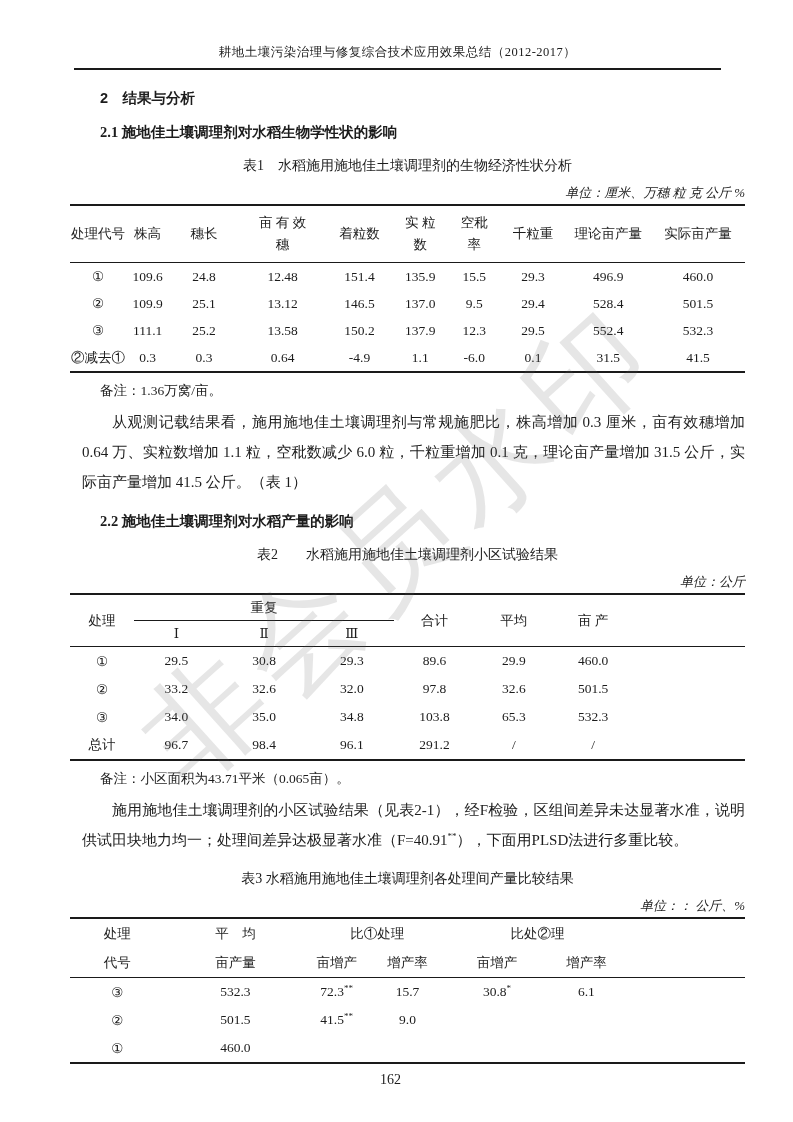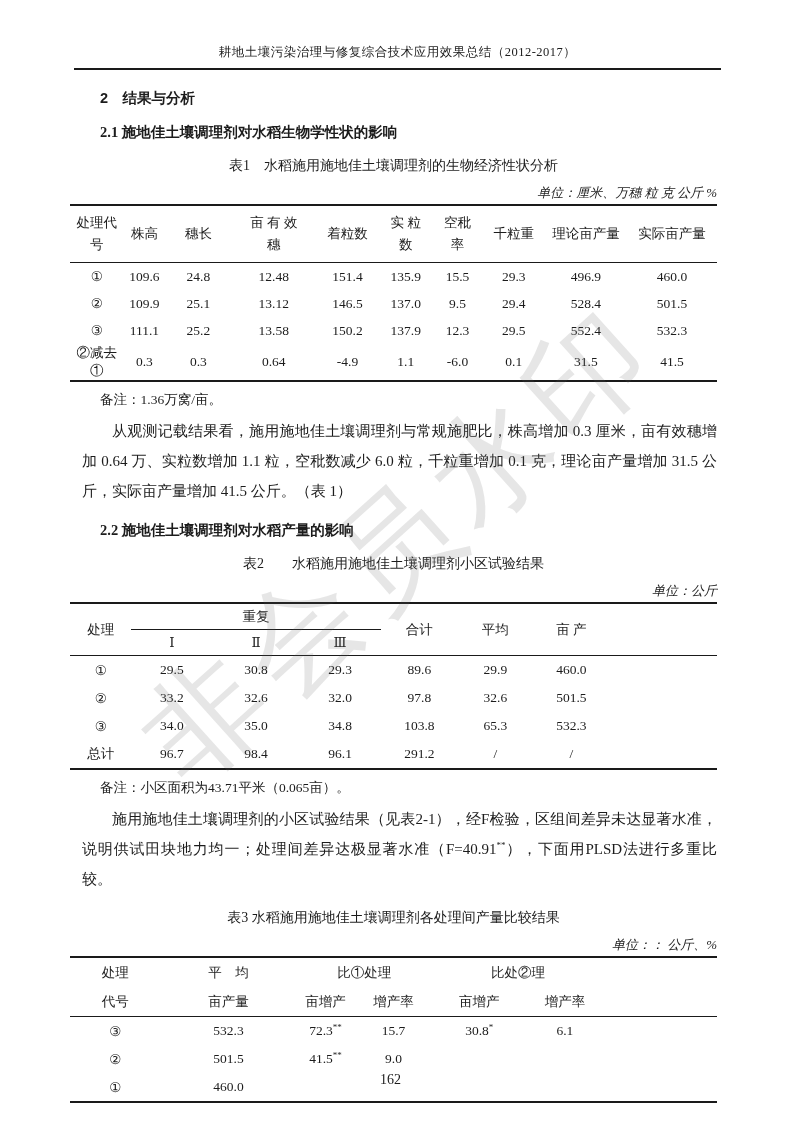--- a/index.html
+++ b/index.html
@@ -13,21 +13,21 @@
   }
   
   .doc-header{
     margin:44px 72px 0 74px;
     text-align:center;
     font-size:12.5px;
     letter-spacing:0.5px;
     border-bottom:2px solid #1a1a1a;
     padding-bottom:7px;
   }
-  .content{padding:0 76px 0 70px;}
+  .content{padding:0 48px 0 70px;}
   .h-sec{
     font-family:"Liberation Sans","DejaVu Sans",sans-serif;
     font-weight:bold;font-size:14.5px;
     margin:19px 0 0 30px;
   }
   .h-sub{
     font-family:Liberation Serif, serif;
     font-weight:bold;font-size:14.5px;
     margin:15px 0 0 30px;
   }

